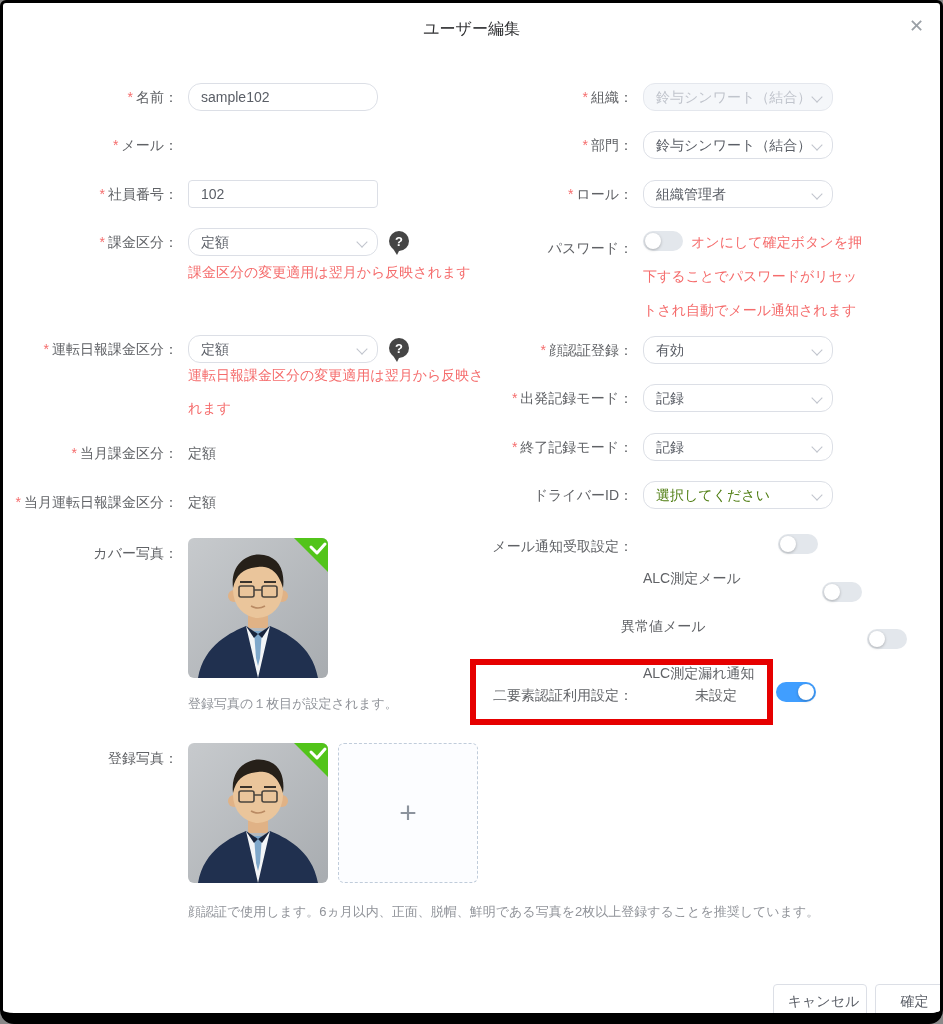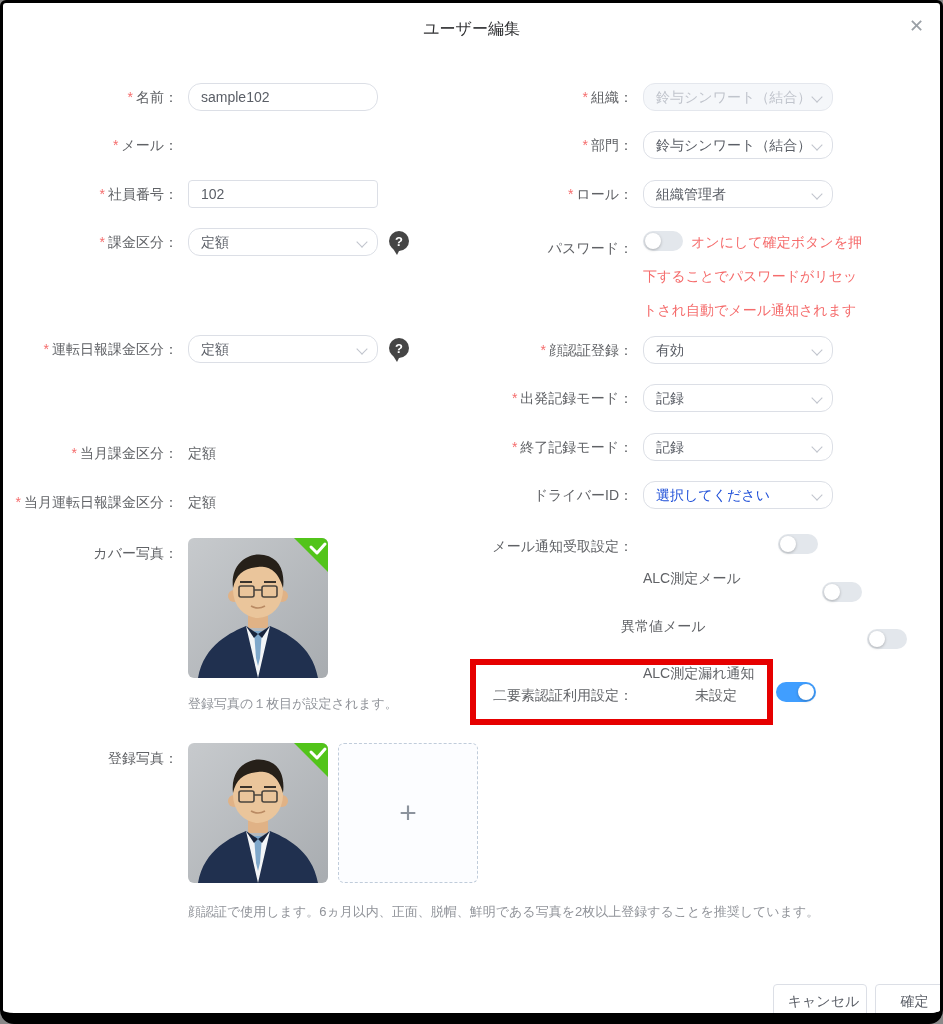--- a/index.html
+++ b/index.html
@@ -24,21 +24,21 @@
   .sel{
     box-sizing:border-box;width:190px;height:28px;border:1px solid #dcdfe6;border-radius:12px;
     background:#fff;font-size:14px;color:#5a5e66;line-height:26px;padding:0 26px 0 12px;
     white-space:nowrap;overflow:hidden;cursor:pointer;
   }
   .sel .chev{
     position:absolute;right:11px;top:9px;width:7px;height:7px;
     border-right:1.5px solid #c0c4cc;border-bottom:1.5px solid #c0c4cc;transform:rotate(45deg);
   }
   .sel.disabled{background:#f5f7fa;color:#c0c4cc;border-color:#e4e7ed;cursor:not-allowed;}
-  .sel.placeholder{color:#1d4ed8;}
+  .sel.placeholder{color:#4d7c0f;}
   .note-red{font-size:14px;color:#f56c6c;line-height:33px;}
   .note-gray{font-size:13px;color:#909399;line-height:18px;white-space:nowrap;}
   .plain-val{font-size:14px;color:#606266;line-height:20px;}
   .toggle{
     position:relative;display:inline-block;width:40px;height:20px;border-radius:10px;
     background:#e3e7ec;cursor:pointer;vertical-align:middle;flex:none;
   }
   .toggle .knob{
     position:absolute;top:2px;left:2px;width:16px;height:16px;border-radius:50%;
     background:#fff;box-shadow:0 1px 3px rgba(0,0,0,.25);
@@ -122,26 +122,28 @@
   <div class="abs lbl lbl-l" style="top:132px"><span class="req">*</span><span>メール：</span></div>
 
   <div class="abs lbl lbl-l" style="top:181px"><span class="req">*</span><span>社員番号：</span></div>
   <input class="abs inp" style="left: 185px; top: 177px;" value="102">
 
   <div class="abs lbl lbl-l" style="top:229px"><span class="req">*</span><span>課金区分：</span></div>
   <div class="abs sel" style="left:185px;top:225px"><span>定額</span><span class="chev"></span></div>
   <svg class="abs qicon" style="left:384px;top:227px" width="24" height="26" viewBox="0 0 24 26">
       <use href="#qmark"></use>
     </svg>
+  <div class="abs note-red" style="left:185px;top:253px">課金区分の変更適用は翌月から反映されます</div>
 
   <div class="abs lbl lbl-l" style="top:336px"><span class="req">*</span><span>運転日報課金区分：</span></div>
   <div class="abs sel" style="left:185px;top:332px"><span>定額</span><span class="chev"></span></div>
   <svg class="abs qicon" style="left:384px;top:334px" width="24" height="26" viewBox="0 0 24 26">
       <use href="#qmark"></use>
     </svg>
+  <div class="abs note-red" style="left:185px;top:356px;width:300px;word-break:break-all;line-break:anywhere;">運転日報課金区分の変更適用は翌月から反映されます</div>
 
   <div class="abs lbl lbl-l" style="top:440px"><span class="req">*</span><span>当月課金区分：</span></div>
   <div class="abs plain-val" style="left:185px;top:440px">定額</div>
 
   <div class="abs lbl lbl-l" style="top:489px"><span class="req">*</span><span>当月運転日報課金区分：</span></div>
   <div class="abs plain-val" style="left:185px;top:489px">定額</div>
 
   <div class="abs lbl lbl-l" style="top:540px"><span>カバー写真：</span></div>
   <div class="abs photo" style="left:185px;top:535px">
     <svg width="140" height="140" viewBox="0 0 140 140">

